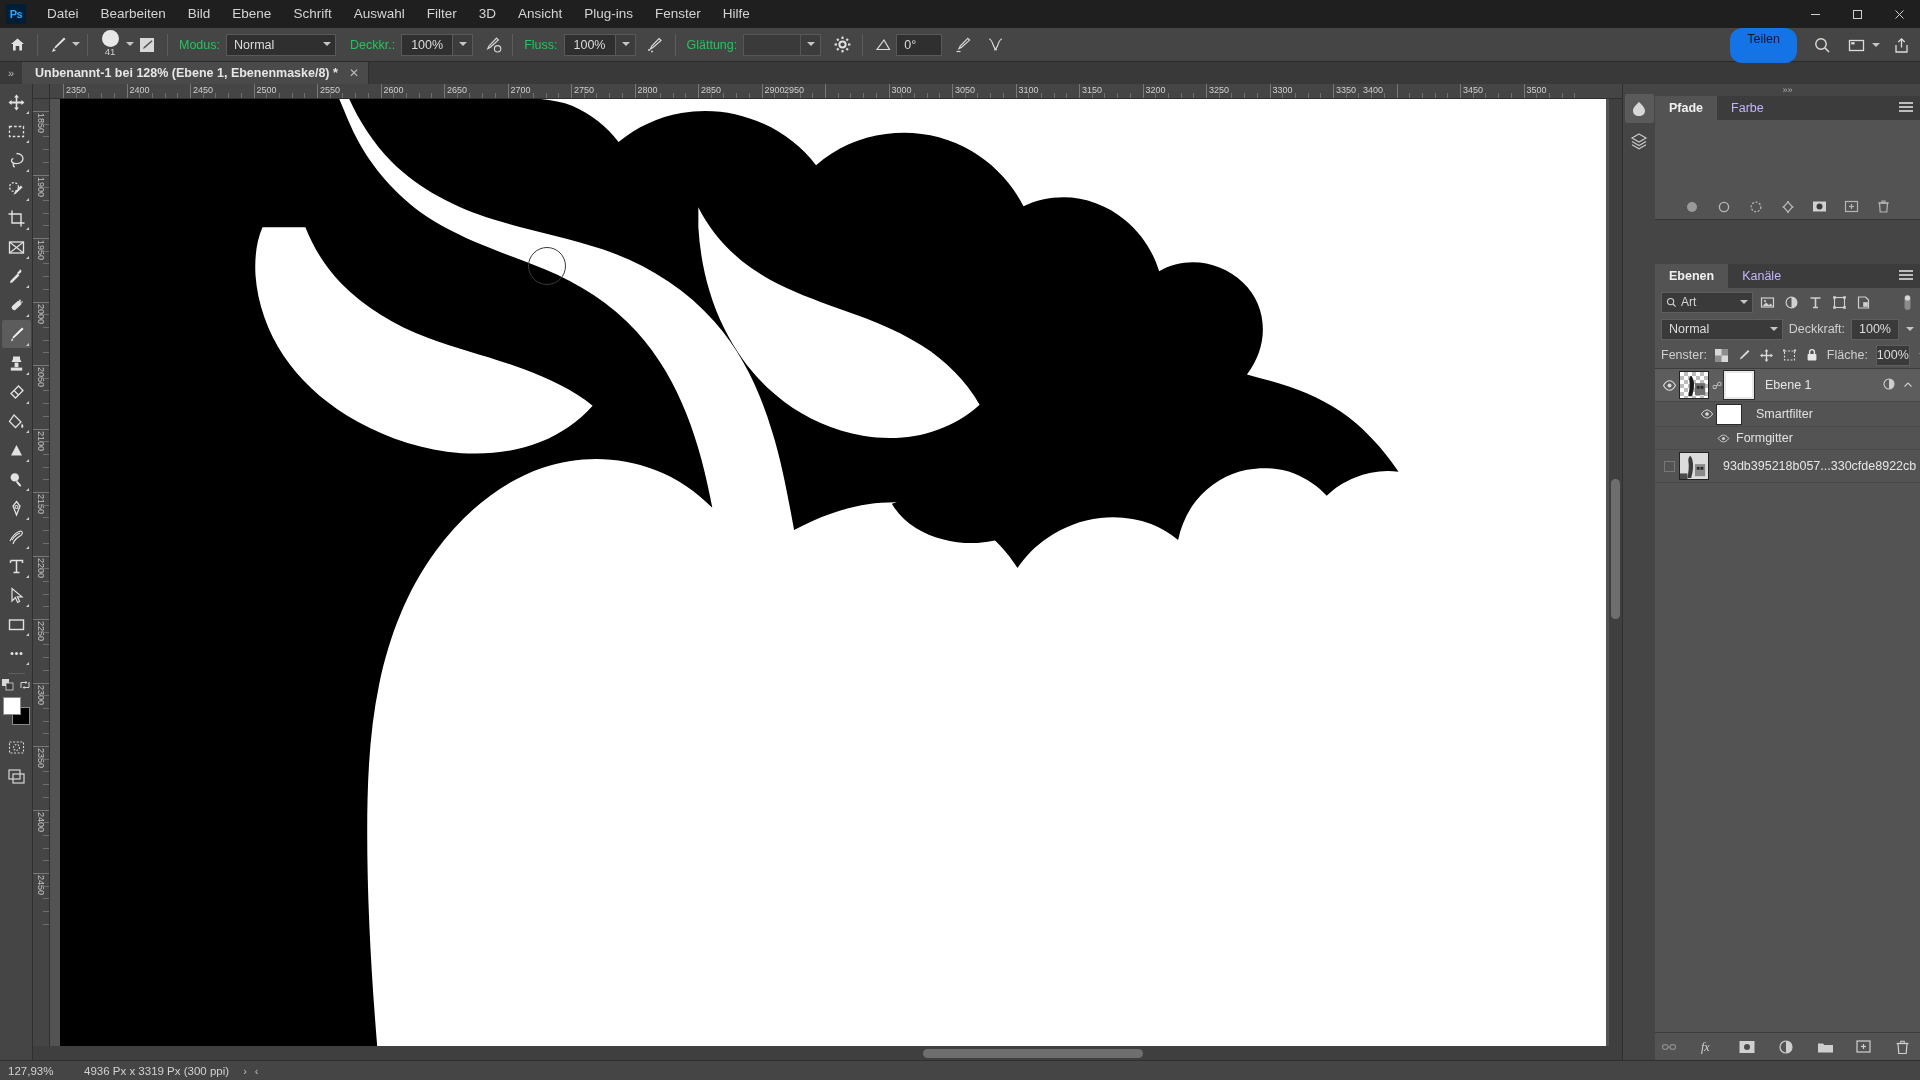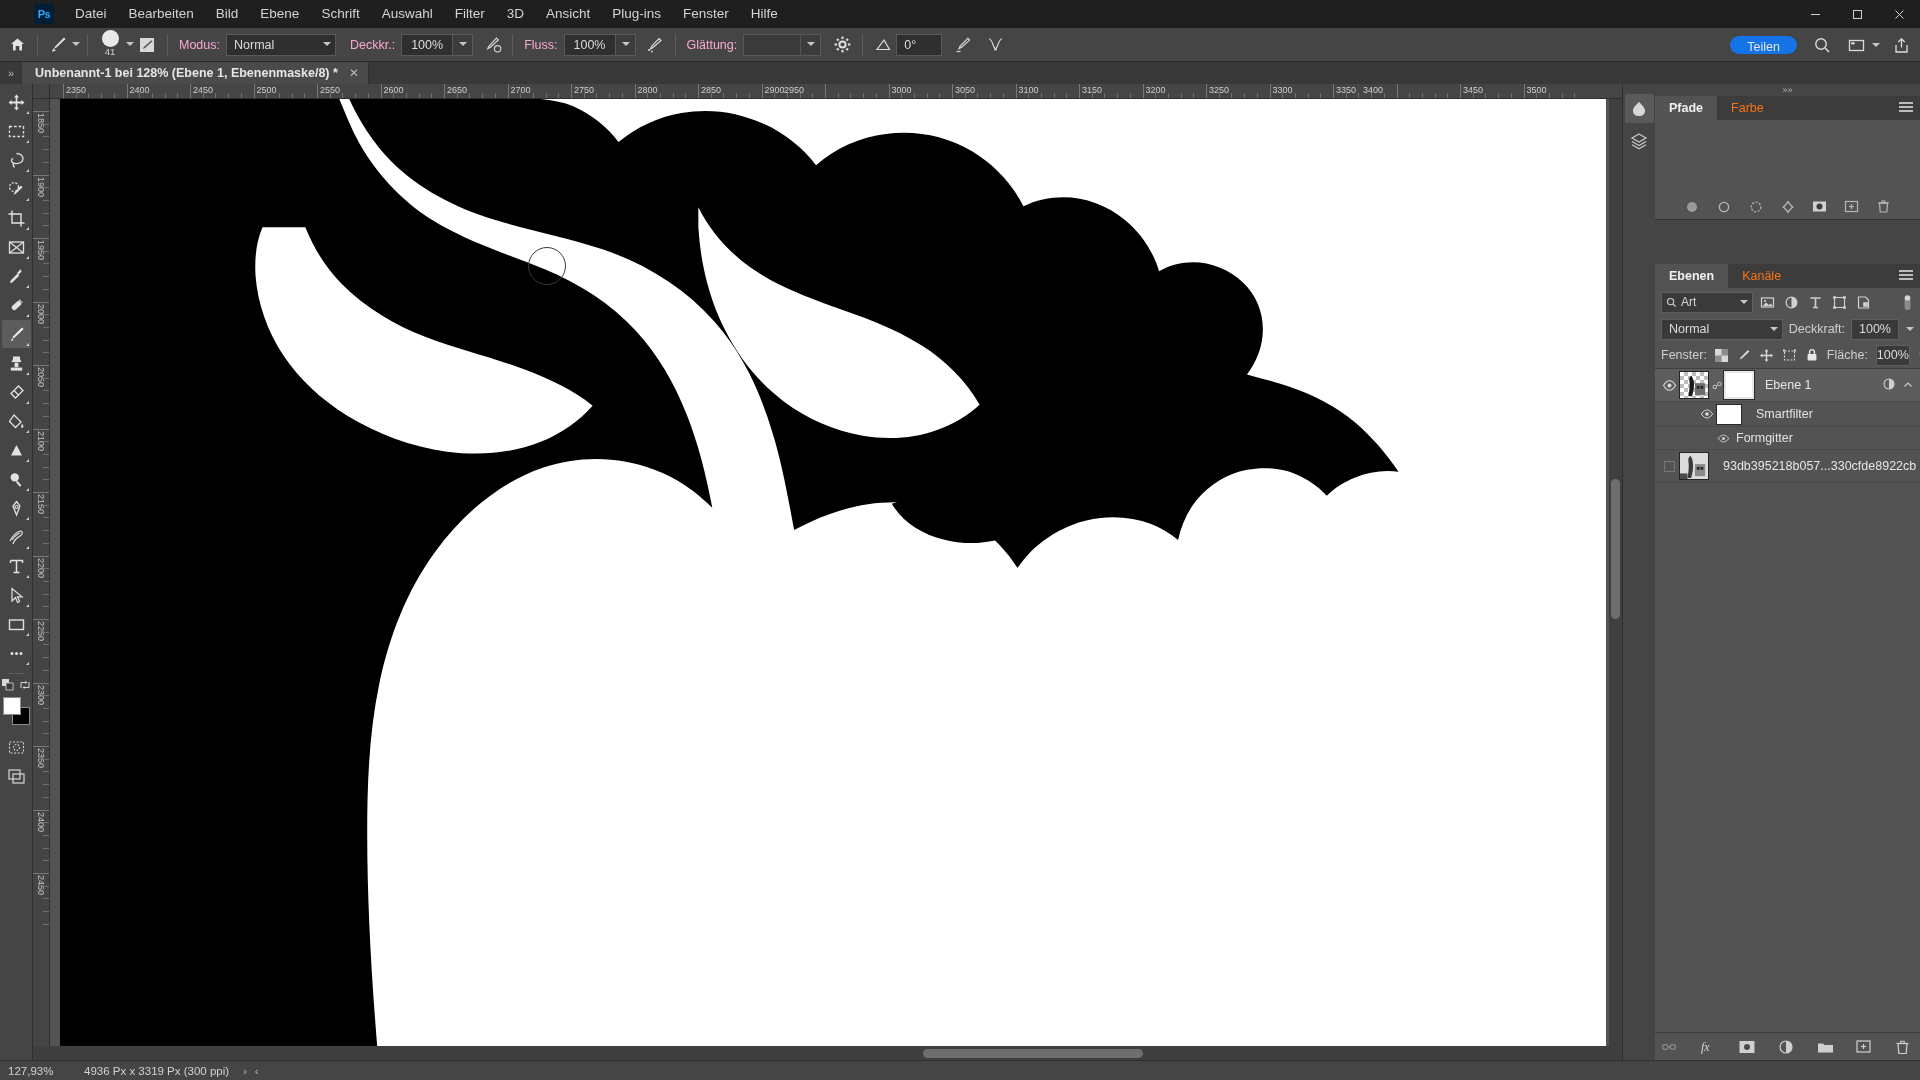--- a/index.html
+++ b/index.html
@@ -9,21 +9,21 @@
     font-family:"Liberation Sans", sans-serif;
     font-size:13px;
     color:#c9c9c9;
     -webkit-font-smoothing:antialiased;
   }
   .app { position:relative; width:1920px; height:1080px; display:flex; flex-direction:column; }
 
   
   .menubar{
     height:28px; background:#1f1f1f; display:flex; align-items:center;
-    flex:0 0 28px; position:relative;padding-left:28px;
+    flex:0 0 28px; position:relative;
   }
   .ps-logo{
     width:20px;height:20px;margin-left:6px;margin-right:10px;border-radius:3px;
     background:#001e36; color:#31a8ff; font-size:11px; font-weight:bold;
     display:flex;align-items:center;justify-content:center; letter-spacing:-0.5px;
   }
   .menu-item{ padding:0 11px; height:28px; line-height:28px; font-size:13.5px; color:#d4d4d4; cursor:default; }
   .win-controls{ position:absolute; right:0; top:0; height:28px; display:flex; }
   .win-btn{ width:42px;height:28px;display:flex;align-items:center;justify-content:center;color:#cfcfcf;font-size:12px; }
 
@@ -35,38 +35,38 @@
   .ob-sep{ width:1px; height:22px; background:#5c5c5c; margin:0 7px; }
   .home-ico{ width:26px;height:26px;display:flex;align-items:center;justify-content:center; }
   .brush-preview{ position:relative; display:flex; flex-direction:column; align-items:center; width:30px; }
   .brush-dot{ width:17px;height:17px;border-radius:50%;background:#e8e8e8;margin-top:-2px;}
   .brush-num{ font-size:9.5px; color:#d0d0d0; margin-top:-1px; }
   .caret{ display:inline-block; width:9px; height:9px; position:relative; }
   .caret:after{
     content:""; position:absolute; left:1px; top:2px;
     border-left:4px solid transparent;border-right:4px solid transparent;border-top:4px solid #c6c6c6;
   }
-  .ob-label{ font-size:12.5px; color:#f9a8d4; margin:0 6px 0 4px; white-space:nowrap; }
+  .ob-label{ font-size:12.5px; color:#22c55e; margin:0 6px 0 4px; white-space:nowrap; }
   .ob-select{
     height:22px; background:#2f2f2f; border:1px solid #595959; display:flex; align-items:center;
     padding:0 4px 0 7px; font-size:12.5px; color:#dcdcdc; min-width:60px; justify-content:space-between;
   }
   .ob-select .caret{ margin-left:6px; }
   .ob-field{
     height:22px; background:#2f2f2f; border:1px solid #595959; display:flex; align-items:center;
     justify-content:center; font-size:12.5px; color:#dcdcdc; width:52px;
   }
   .ob-stepper{ width:20px;height:22px;background:#3c3c3c;border:1px solid #595959;border-left:none;
     display:flex;align-items:center;justify-content:center;}
   .ob-icon{ width:26px;height:26px;display:flex;align-items:center;justify-content:center; }
   .smoothing-box{ width:58px;height:22px;background:#3a3a3a;border:1px solid #565656; }
   .ob-right{ position:absolute; right:6px; top:0; height:34px; display:flex; align-items:center; gap:2px; }
   .share-btn{
-    background:#1473e6; color:#e5e5e5; font-size:12.5px; border-radius:12px;
-    padding:4px 17px; height:18px; line-height:15px; cursor:pointer;
+    background:#1473e6; color:#0f172a; font-size:12.5px; border-radius:12px;
+    padding:4px 17px; height:35px; line-height:15px; cursor:pointer;
   }
 
   
   .tabbar{ height:22px; background:#393939; flex:0 0 22px; display:flex; align-items:stretch; }
   .tb-chev{ width:22px; display:flex; align-items:center; justify-content:center; color:#bdbdbd; font-size:11px;}
   .doc-tab{
     background:#4a4a4a; height:22px; display:flex; align-items:center; padding:0 9px 0 13px;
     font-size:12.5px; color:#e6e6e6; font-weight:bold; border-right:1px solid #2f2f2f;
   }
   .doc-tab .tab-close{ margin-left:11px; font-size:12px; color:#b9b9b9; font-weight:normal; }
@@ -119,21 +119,21 @@
   
   .rail{
     width:33px; flex:0 0 33px; background:#454545; border-left:1px solid #2f2f2f;
     display:flex; flex-direction:column; align-items:center; padding-top:10px;
   }
   .rail-btn{ width:29px;height:29px;display:flex;align-items:center;justify-content:center;border-radius:2px;margin-bottom:3px;}
   .rail-btn.sel{ background:#5a5a5a; }
   .dock{ width:265px; flex:0 0 265px; background:#454545; display:flex; flex-direction:column; }
   .dock-collapse{ height:12px; background:#454545; display:flex; align-items:center; justify-content:center; color:#b0b0b0; font-size:9px;}
   .panel-tabs{ height:24px; background:#3c3c3c; display:flex; align-items:stretch; position:relative; }
-  .ptab{ padding:0 14px; display:flex;align-items:center; font-size:12.5px; color:#f97316; background:#3c3c3c; }
+  .ptab{ padding:0 14px; display:flex;align-items:center; font-size:12.5px; color:#c4b5fd; background:#3c3c3c; }
   .ptab.active{ background:#535353; color:#f0f0f0; font-weight:bold; }
   .panel-menu{ position:absolute; right:7px; top:6px; width:14px; }
   .pm-line{ height:2px; background:#bdbdbd; margin-bottom:2px; }
   .paths-body{ background:#535353; height:74px; }
   .paths-foot{ height:26px; background:#535353; display:flex; align-items:center; justify-content:center; gap:15px; border-bottom:1px solid #333;}
   .pf-ico{ width:17px;height:17px; display:flex;align-items:center;justify-content:center; }
 
   .layers-panel{ flex:1 1 auto; display:flex; flex-direction:column; background:#535353; min-height:0;margin-top:44px; }
   .lp-filter{ height:28px; display:flex; align-items:center; padding:0 6px; gap:5px; }
   .lp-search{

